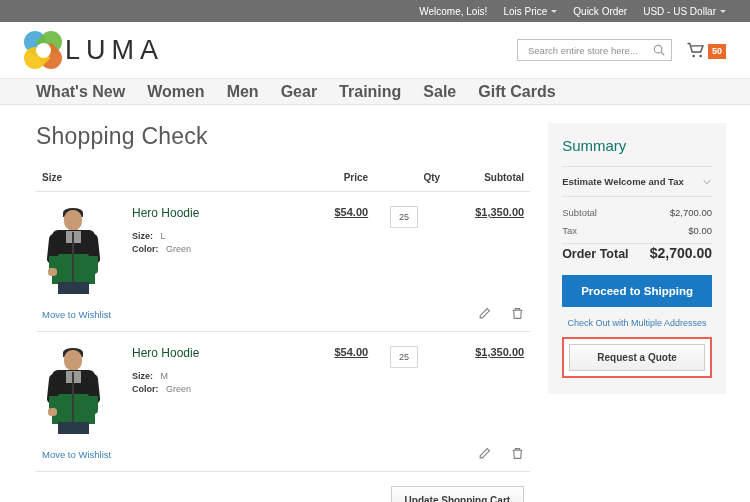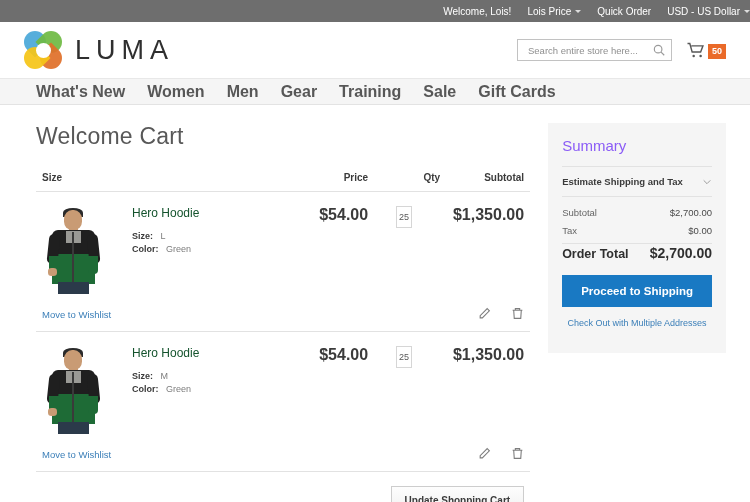--- a/index.html
+++ b/index.html
@@ -9,21 +9,21 @@
     background: #ffffff;
     color: #333333;
     overflow: hidden;
   }
   .page { width: 750px; height: 502px; position: relative; background:#fff; }
 
   
   .topbar {
     height: 22px; background: #6e6e6e; color: #ffffff;
     display: flex; align-items: center; justify-content: flex-end;
-    font-size: 10px;
+    padding-right: 24px; font-size: 10px;
   }
   .topbar .tb-item { margin-left: 16px; display: flex; align-items: center; white-space: nowrap; }
   .topbar .tb-item:first-child { margin-left: 0; }
   .caret {
     display: inline-block; width: 0; height: 0; margin-left: 4px;
     border-left: 3px solid transparent; border-right: 3px solid transparent;
     border-top: 3px solid #dddddd;
   }
 
   
@@ -40,21 +40,21 @@
   }
   .p-blue   { background:#4aa8d8; top:0;   left:0;   transform: rotate(-45deg); }
   .p-green  { background:#6fba44; top:0;   left:16px; transform: rotate(45deg); }
   .p-orange { background:#e0702a; top:16px; left:16px; transform: rotate(135deg); }
   .p-yellow { background:#f5c518; top:16px; left:0;   transform: rotate(-135deg); }
   .logo-mark .hole {
     position: absolute; width: 15px; height: 15px; border-radius:50%;
     background:#fff; top: 11.5px; left: 11.5px; z-index: 5;
   }
   .brand-name {
-    margin-left: 13px; font-size: 27px; letter-spacing: 6px;
+    margin-left: 3px; font-size: 27px; letter-spacing: 6px;
     color: #2f2f2f; font-weight: 400;
   }
   .header-right { margin-left: auto; display: flex; align-items: center; }
   .search-wrap { position: relative; }
   .search-input {
     width: 155px; height: 22px; border: 1px solid #c2c2c2; background:#fff;
     font-size: 9.5px; color: #8f8f8f; padding: 0 22px 0 10px;
     font-family: "Liberation Sans", sans-serif;
   }
   .search-input::placeholder { color:#8f8f8f; }
@@ -130,26 +130,26 @@
      background:#2b3a4a; }
   .thumb .handL { position:absolute; left:6px; top:62px; width:9px; height:8px;
      background:#c99b74; border-radius:40%; }
 
   .name-cell { padding-left: 0; }
   .item-name { font-size: 12px; color: #14532d; margin-bottom: 11px; }
   .opt-line { font-size: 9px; margin-bottom: 3px; color:#7d7d7d; }
   .opt-line b { color:#3b3b3b; font-weight:700; margin-right:5px; }
 
   .price-cell, .sub-cell {
-    text-align: right; font-size: 16px; font-weight: 700; color:#3b3b3b;
+    text-align: right; font-size: 11px; font-weight: 700; color:#3b3b3b;text-decoration:underline;
   }
   .sub-cell { padding-right: 6px; }
   .qty-cell { text-align:center; }
   .qty-input {
-    width: 16px; height: 22px; border: 1px solid #d6d6d6; background:#fff;
+    width: 28px; height: 22px; border: 1px solid #d6d6d6; background:#fff;
     text-align:center; font-size: 9px; color:#575757;
     font-family: "Liberation Sans", sans-serif;
   }
 
   .action-row td { padding-top: 10px; padding-bottom: 9px; border-bottom: 1px solid #e2e2e2; }
   .wishlist-link { font-size: 9.5px; color: #3b7fb8; padding-left: 6px; }
   .row-actions { text-align: right; padding-right: 6px; white-space: nowrap; }
   .act-icon { display:inline-block; width: 13px; height: 13px; color:#7d7d7d; margin-left: 16px; vertical-align: middle; }
 
   .cart-footer { margin-top: 14px; display:flex; justify-content:flex-end; padding-right: 6px; }
@@ -158,21 +158,21 @@
     font-size: 10px; color: #3b3b3b; font-weight: 600; padding: 8px 13px;
     font-family: "Liberation Sans", sans-serif;
   }
 
   
   .right-col { width: 180px; margin-left: 18px; }
   .summary {
     background: #f5f5f5; padding: 14px 14px 16px 14px;
   }
   .summary-title {
-    font-size: 15px; font-weight: 300; color: #8b5cf6; margin-bottom: 12px;
+    font-size: 15px; font-weight: 300; color: #0f766e; margin-bottom: 12px;
   }
   .estimate-row {
     display:flex; align-items:center; justify-content:space-between;
     font-size: 9.5px; font-weight: 700; color: #3b3b3b;
     border-top:1px solid #e2e2e2; border-bottom:1px solid #e2e2e2;
     padding: 9px 0; margin-bottom: 10px;
   }
   .chev { width: 10px; height: 10px; color:#8c8c8c; }
   .sum-line {
     display:flex; justify-content:space-between; font-size: 9.5px;
@@ -258,21 +258,21 @@
     <span class="nav-item">Men</span>
     <span class="nav-item">Gear</span>
     <span class="nav-item">Training</span>
     <span class="nav-item">Sale</span>
     <span class="nav-item">Gift Cards</span>
   </div>
 
   <div class="content">
 
     <div class="left-col">
-      <div class="page-title">Welcome Cart</div>
+      <div class="page-title">Shopping Check</div>
 
       <table class="cart">
         <thead>
           <tr>
             <th class="th-item" colspan="2">Size</th>
             <th class="th-price">Price</th>
             <th class="th-qty">Qty</th>
             <th class="th-sub">Subtotal</th>
           </tr>
         </thead>
@@ -382,21 +382,21 @@
       <div class="cart-footer">
         <button class="btn-secondary">Update Shopping Cart</button>
       </div>
     </div>
 
     <div class="right-col">
       <div class="summary">
         <div class="summary-title">Summary</div>
 
         <div class="estimate-row">
-          <span>Estimate Shipping and Tax</span>
+          <span>Estimate Welcome and Tax</span>
           <svg class="chev" viewBox="0 0 24 24" fill="none" stroke="currentColor" stroke-width="2">
             <path d="M4 8l8 8 8-8"></path>
           </svg>
         </div>
 
         <div class="sum-line">
           <span>Subtotal</span>
           <span class="v">$2,700.00</span>
         </div>
         <div class="sum-line">
@@ -406,17 +406,20 @@
 
         <div class="total-line">
           <span class="l">Order Total</span>
           <span class="v">$2,700.00</span>
         </div>
 
         <button class="btn-checkout">Proceed to Shipping</button>
 
         <a class="multi-link">Check Out with Multiple Addresses</a>
 
+        <div class="quote-highlight">
+          <button class="btn-quote">Request a Quote</button>
+        </div>
       </div>
     </div>
 
   </div>
 </div>
 
 </body></html>

